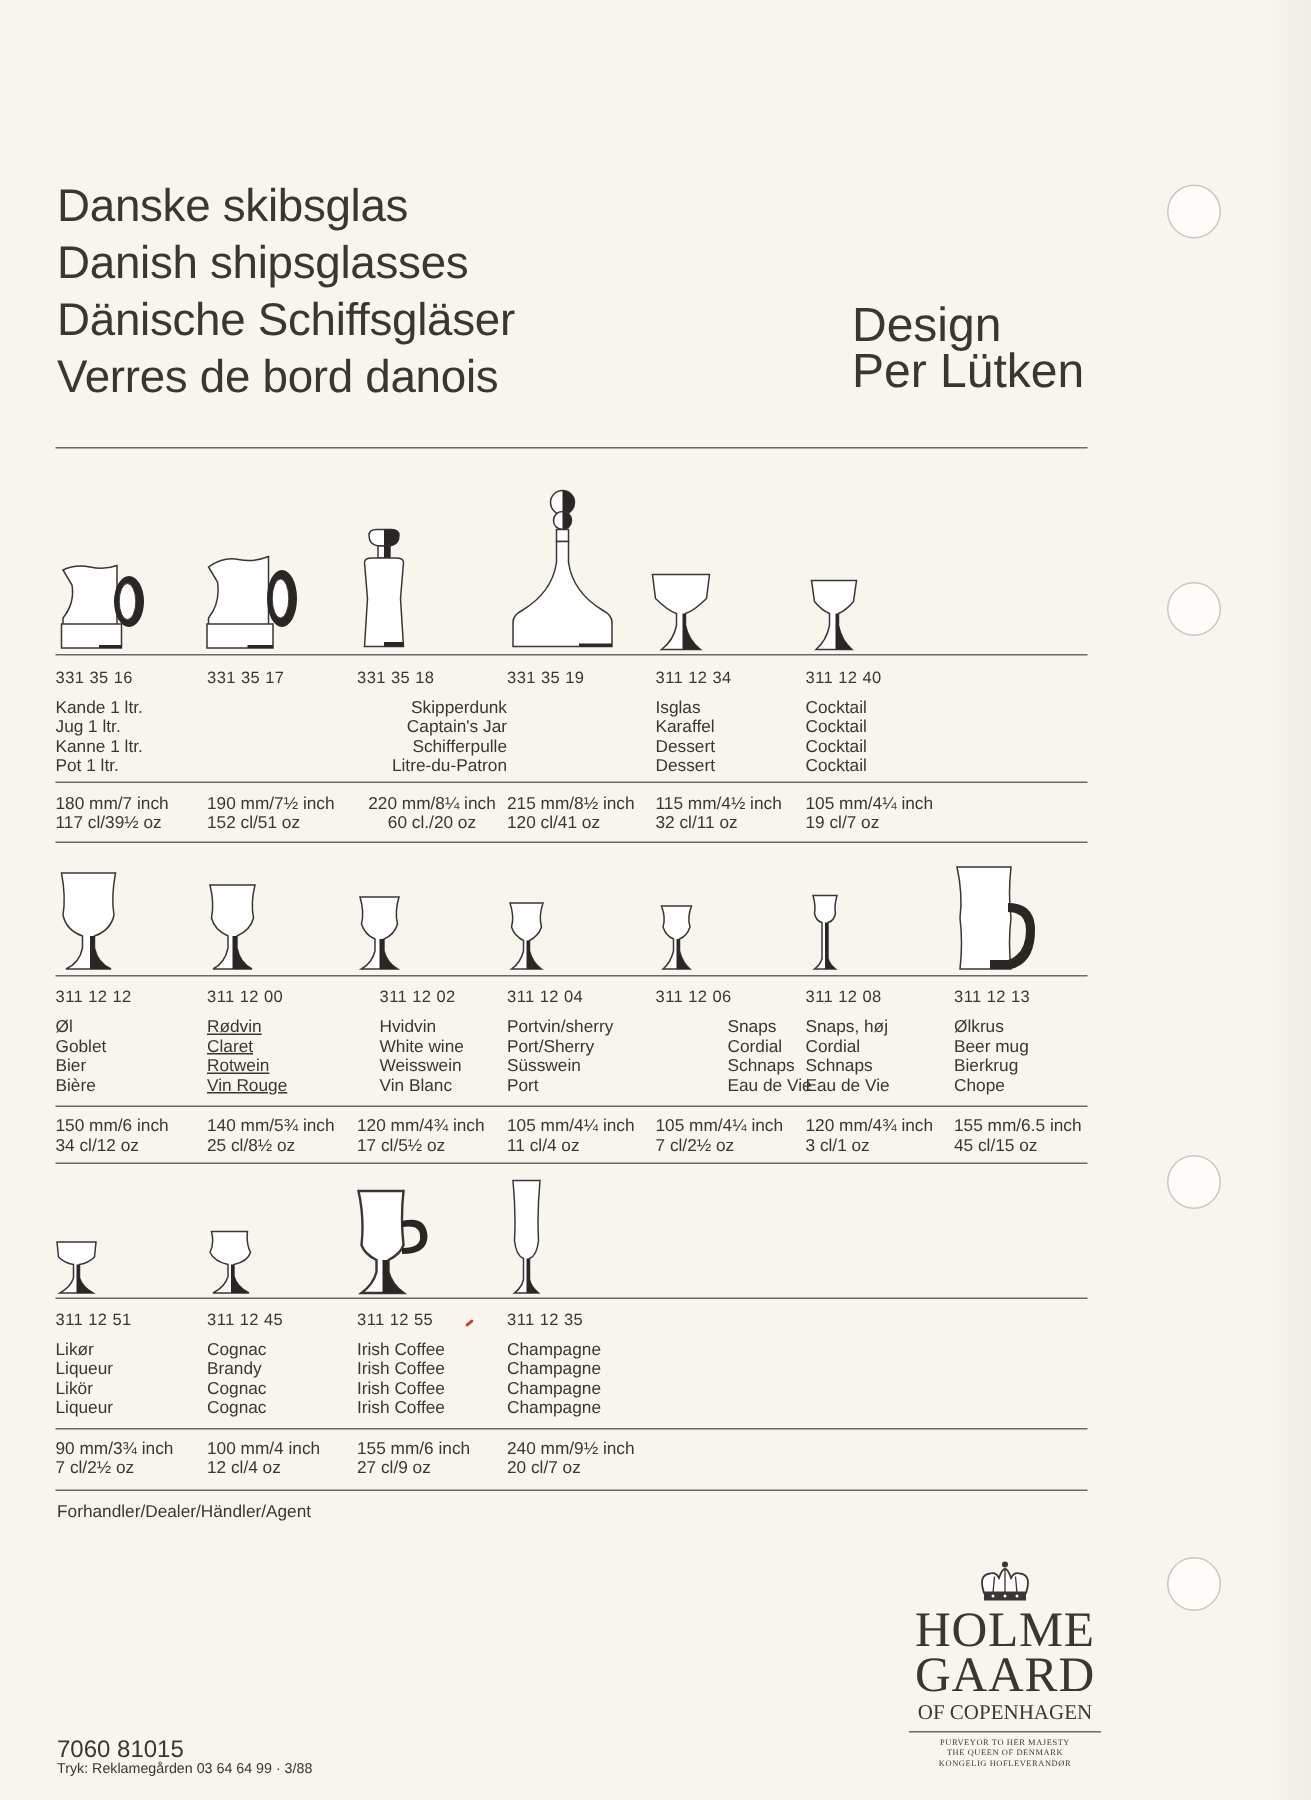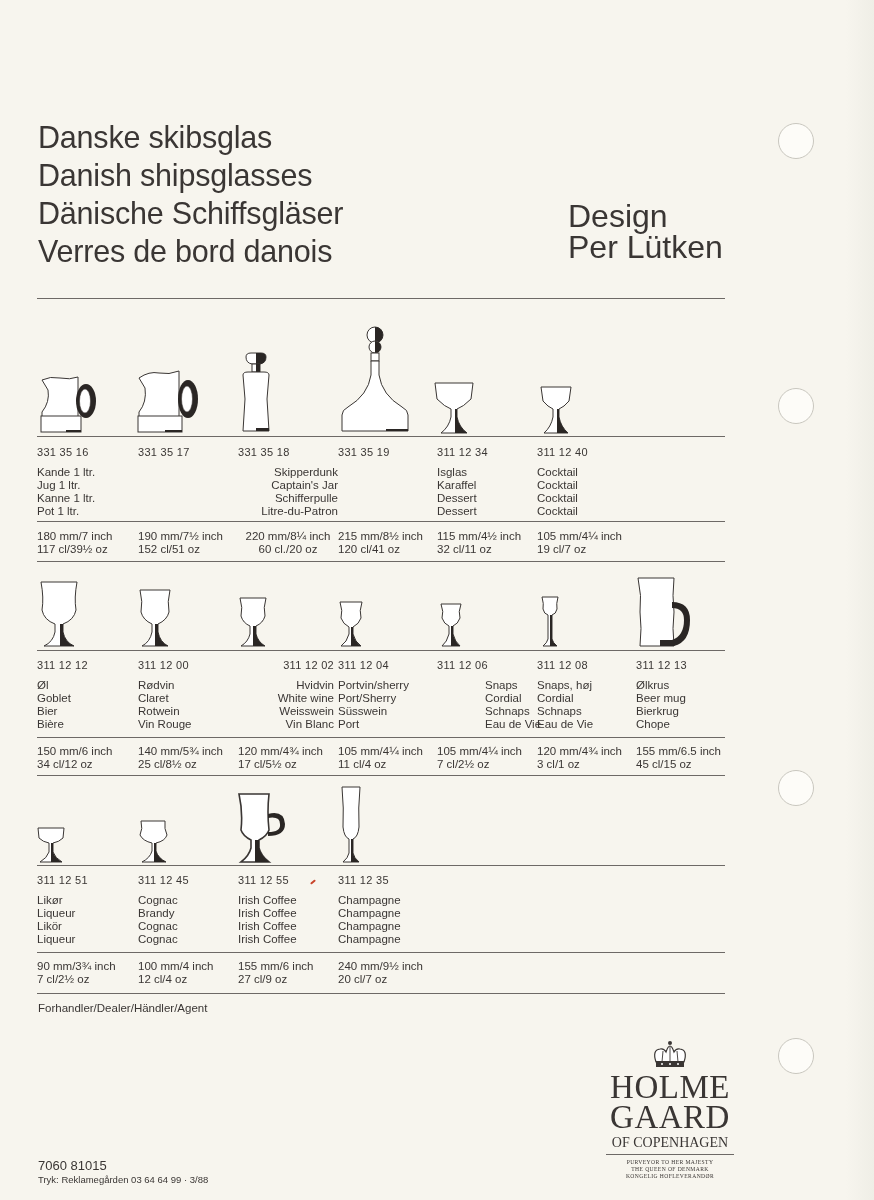--- a/index.html
+++ b/index.html
@@ -16,21 +16,21 @@
   .design { position: absolute; left: 568px; top: 201px; font-size: 32px; line-height: 31px; color: #3a3634; }
   .hr { position: absolute; left: 37px; width: 688px; height: 0; border-top: 1.4px solid #6d6966; }
   .row { position: absolute; left: 37px; width: 688px; }
   .col { position: absolute; width: 100px; }
   .code { font-size: 11px; color: #3a3634; white-space: nowrap; letter-spacing: 0.3px; }
   .names { font-size: 11.5px; line-height: 13px; color: #3a3634; white-space: nowrap; }
   .dims { font-size: 11.5px; line-height: 13px; color: #3a3634; white-space: nowrap; }
   .glass { position: absolute; }
   .hole { position: absolute; width: 34px; height: 34px; border-radius: 50%; border: 1.3px solid #c9c7bf; background: #fdfcf8; }
   .dealer { position: absolute; left: 38px; top: 1002px; font-size: 11.5px; color: #3a3634; }
-  .artno { position: absolute; left: 38px; top: 1158px; font-size: 13px; color: #3a3634; }
+  .artno { position: absolute; left: 38px; top: 1158px; font-size: 16px; color: #3a3634; }
   .print { position: absolute; left: 38px; top: 1174px; font-size: 9.5px; color: #3a3634; }
   .logo { position: absolute; left: 600px; top: 1040px; width: 140px; text-align: center; font-family: "Liberation Serif", serif; color: #3a3634; }
   .logo .l1, .logo .l2 { font-size: 33px; line-height: 30px; letter-spacing: 0.5px; }
   .logo .l3 { font-size: 14px; line-height: 16px; margin-top: 3px; }
   .logo .rule { border-top: 1px solid #6d6966; margin: 3px 6px 4px; }
   .logo .small { font-size: 5.6px; line-height: 7px; letter-spacing: 0.4px; }
   .mark { position: absolute; width: 6px; height: 2px; background: #c8432a; transform: rotate(-40deg); border-radius: 1px; }
 </style>
 </head>
 <body>
@@ -210,28 +210,28 @@
       <div class="code">311  12  12</div>
       <div class="names" style="margin-top:8px;">
         <div>Øl</div>
         <div>Goblet</div>
         <div>Bier</div>
         <div>Bière</div>
       </div>
     </div>
     <div class="col" style="left:101px;">
       <div class="code">311  12  00</div>
-      <div class="names" style="margin-top:8px;">
+      <div class="names" style="margin-top:8px;text-decoration:underline;">
         <div>Rødvin</div>
         <div>Claret</div>
         <div>Rotwein</div>
         <div>Vin Rouge</div>
       </div>
     </div>
-    <div class="col" style="left:197px;text-align:right;">
+    <div class="col" style="left:216px;">
       <div class="code">311  12  02</div>
       <div class="names" style="margin-top:8px;">
         <div>Hvidvin</div>
         <div>White wine</div>
         <div>Weisswein</div>
         <div>Vin Blanc</div>
       </div>
     </div>
     <div class="col" style="left:301px;">
       <div class="code">311  12  04</div>

